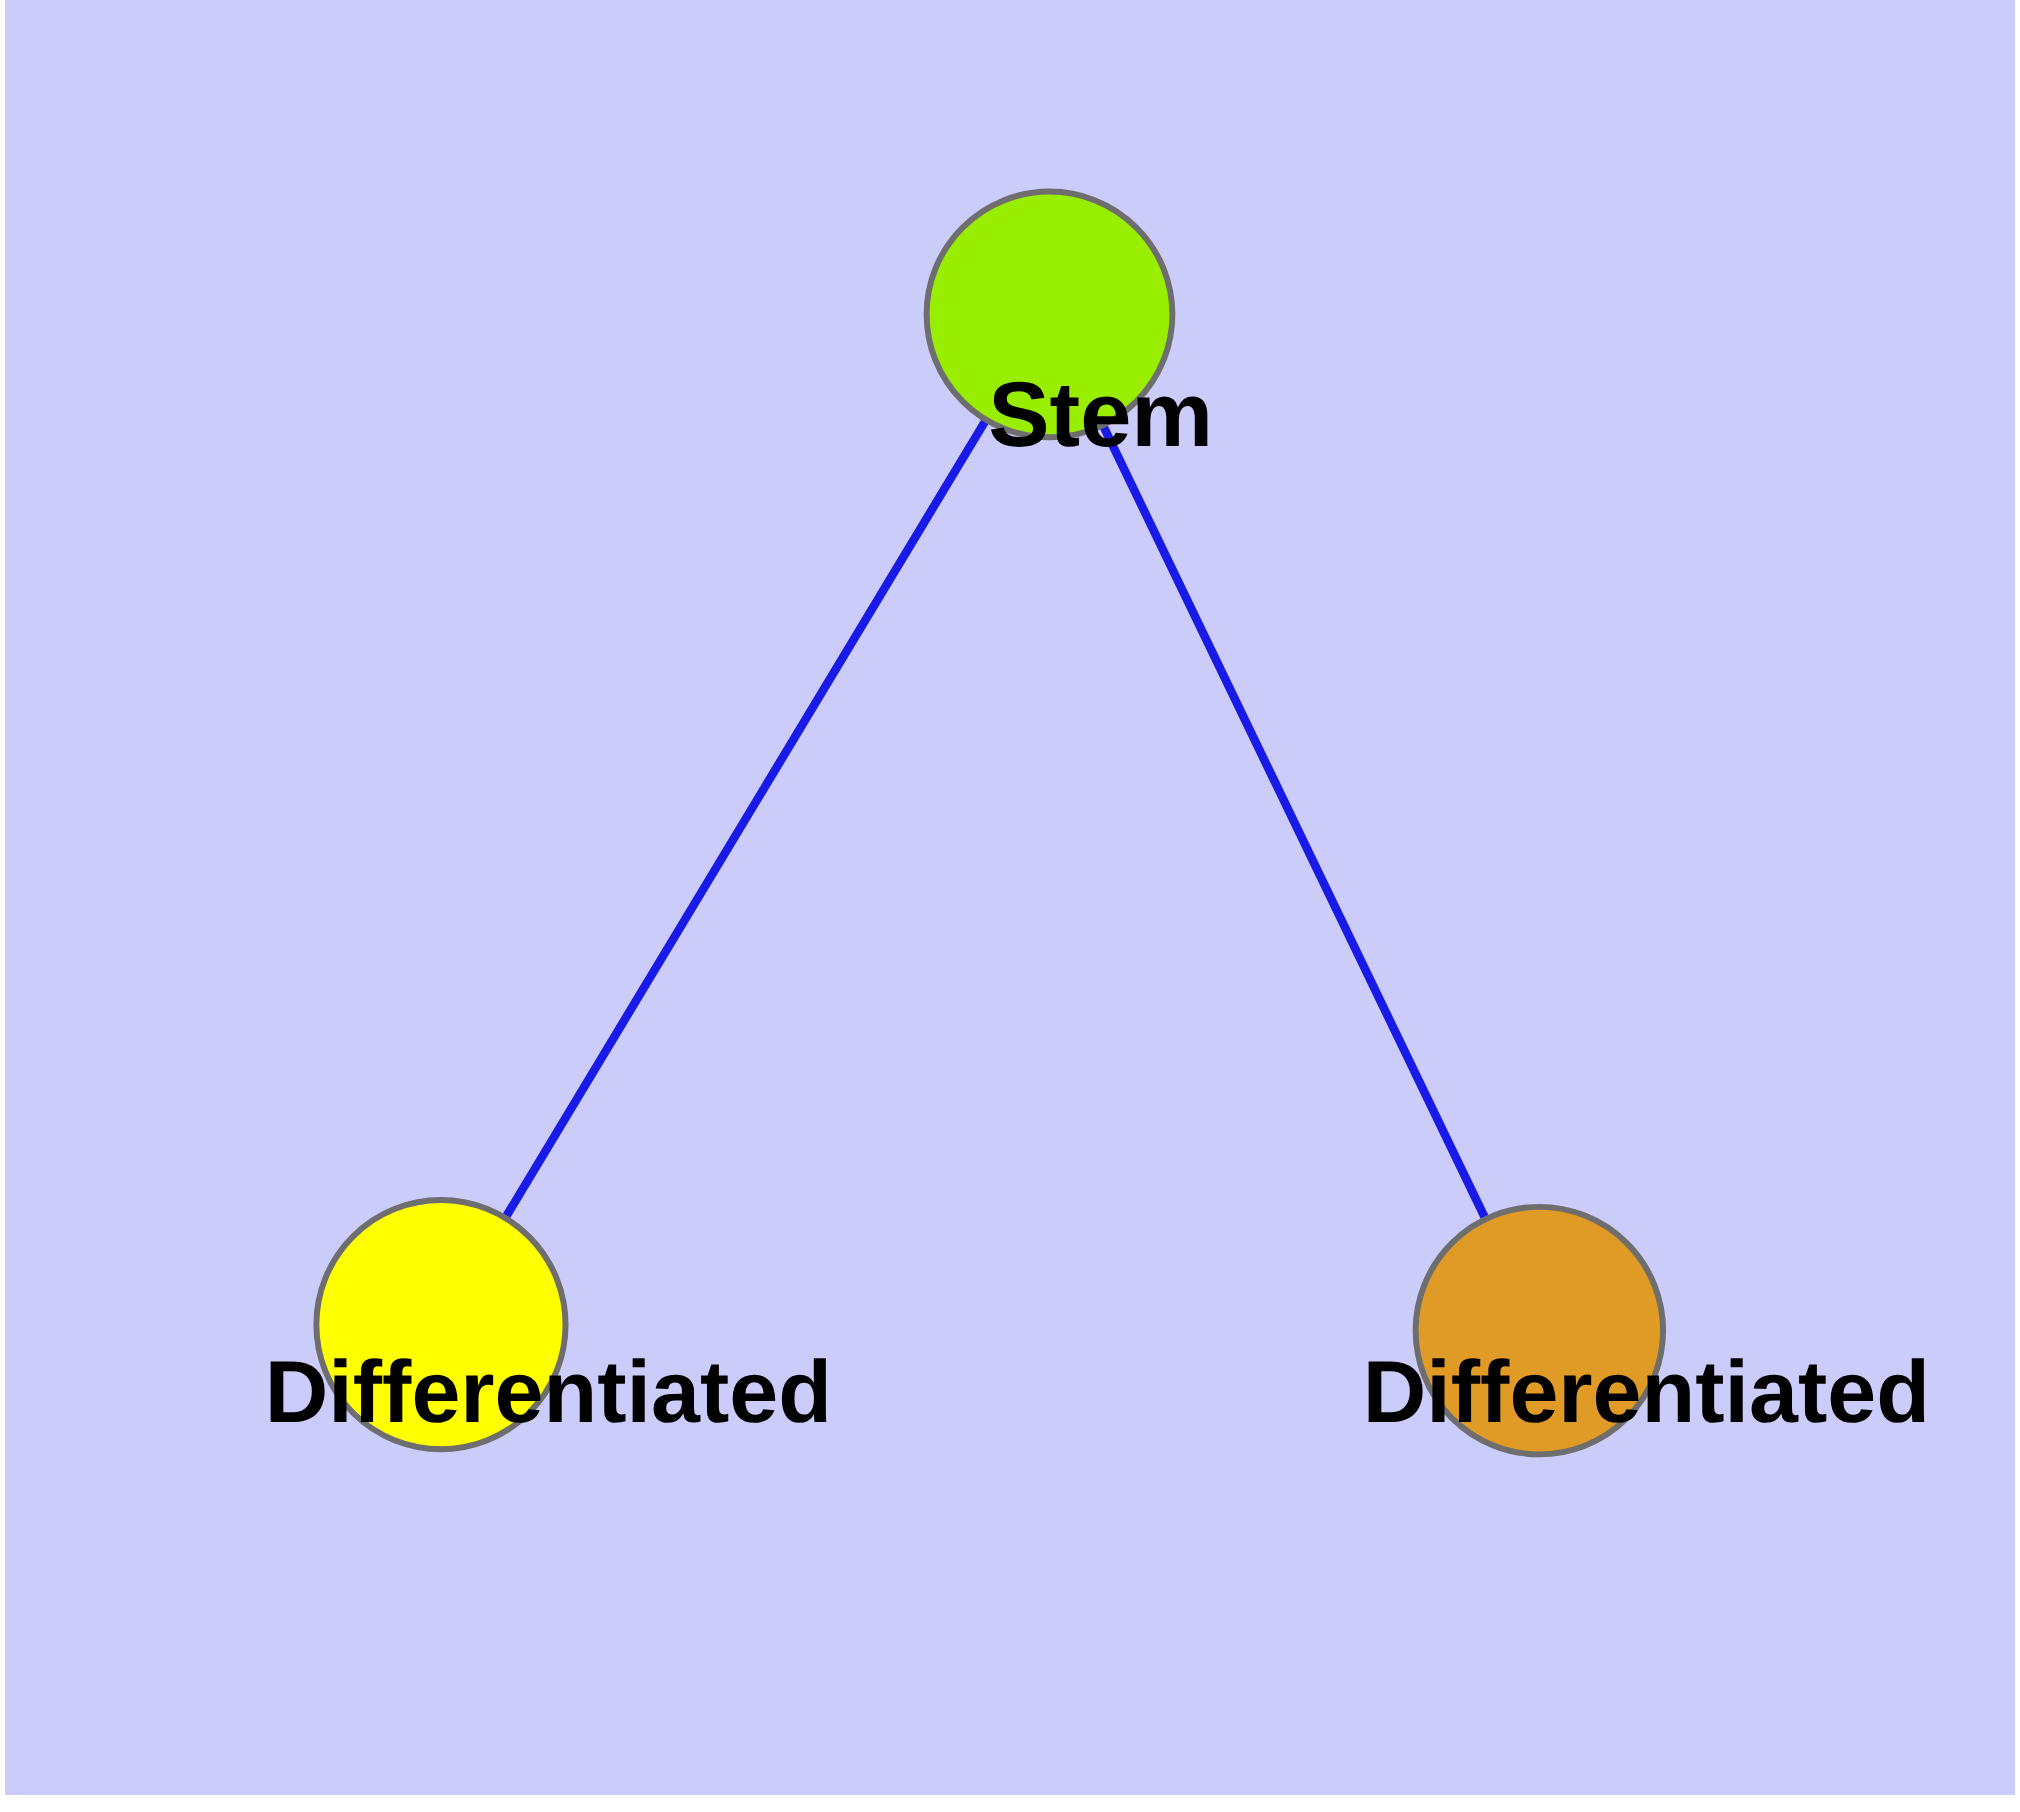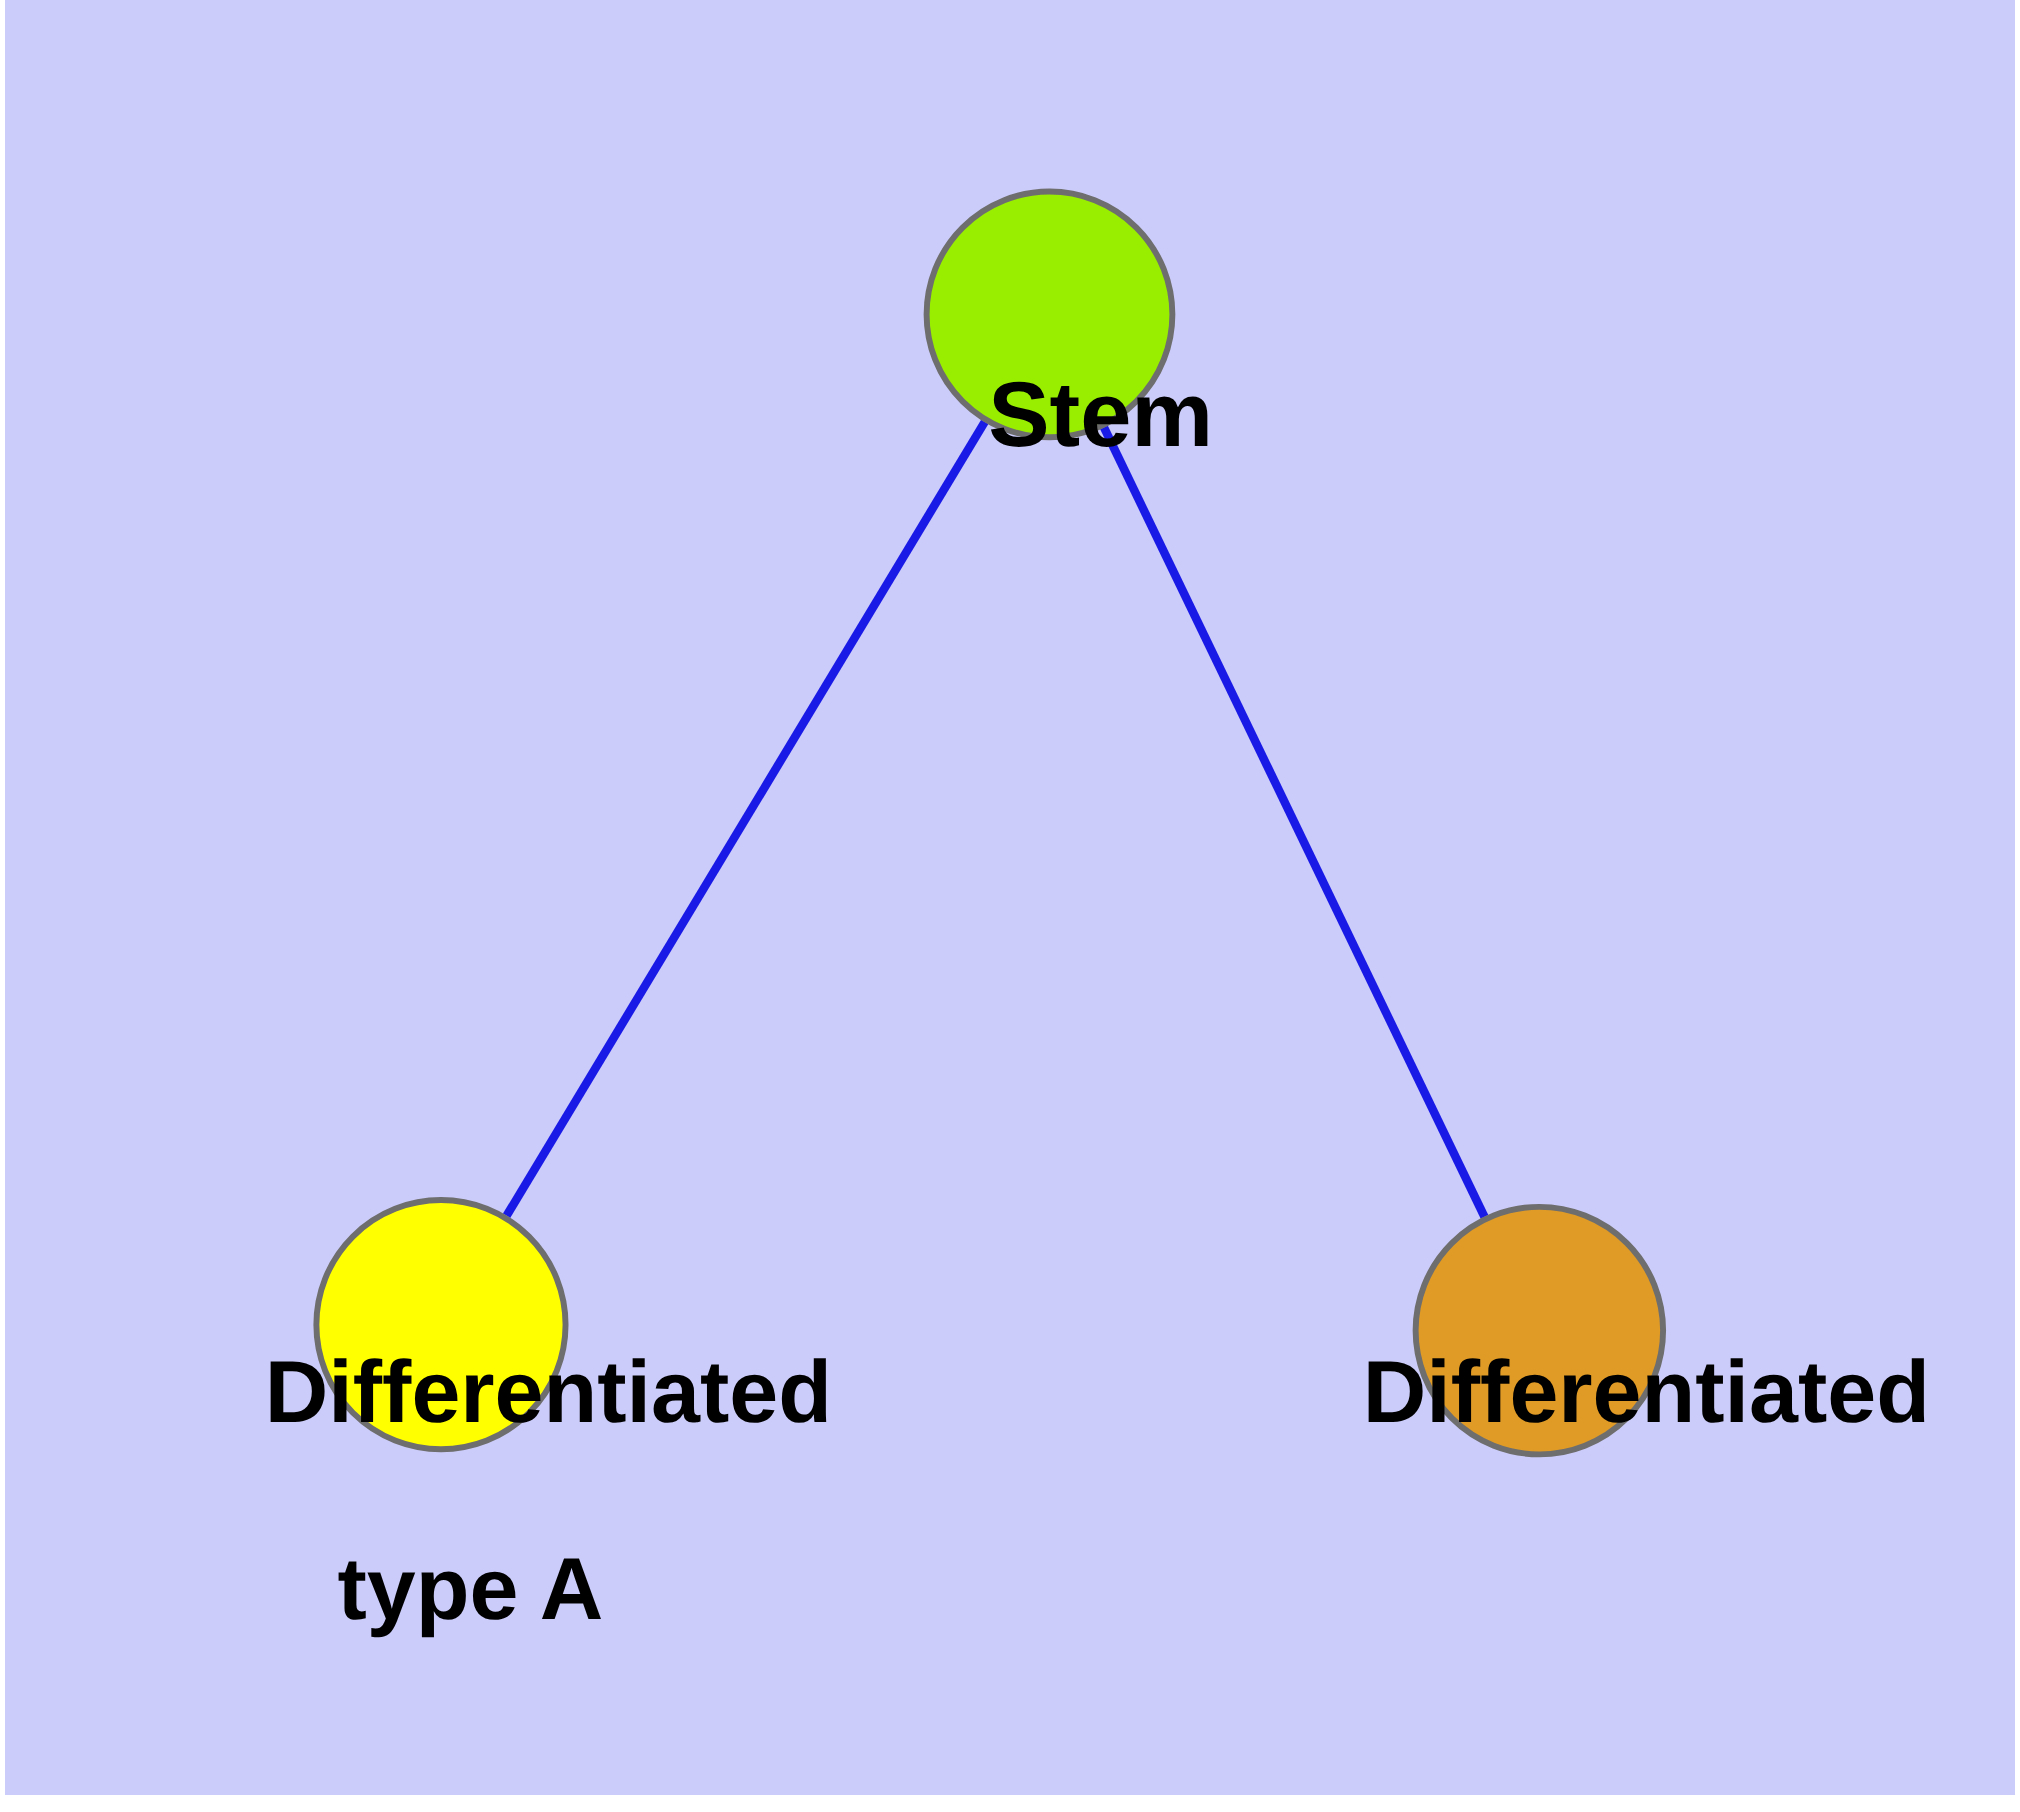--- a/index.html
+++ b/index.html
@@ -86,21 +86,20 @@
       <circle cx="1816" cy="1570" r="146" fill="#e09b26" stroke="#6e6e6e" stroke-width="7"></circle>
     </g>
   </svg>
 
   <div class="node-label label-stem">
     <span>Stem</span>
   </div>
 
   <div class="node-label label-a">
     <span>Differentiated</span><br>
-    <span>type A</span>
   </div>
 
   <div class="node-label label-b">
     <span>Differentiated</span><br>
   </div>
 
 </div>
 
 
 </body></html>

